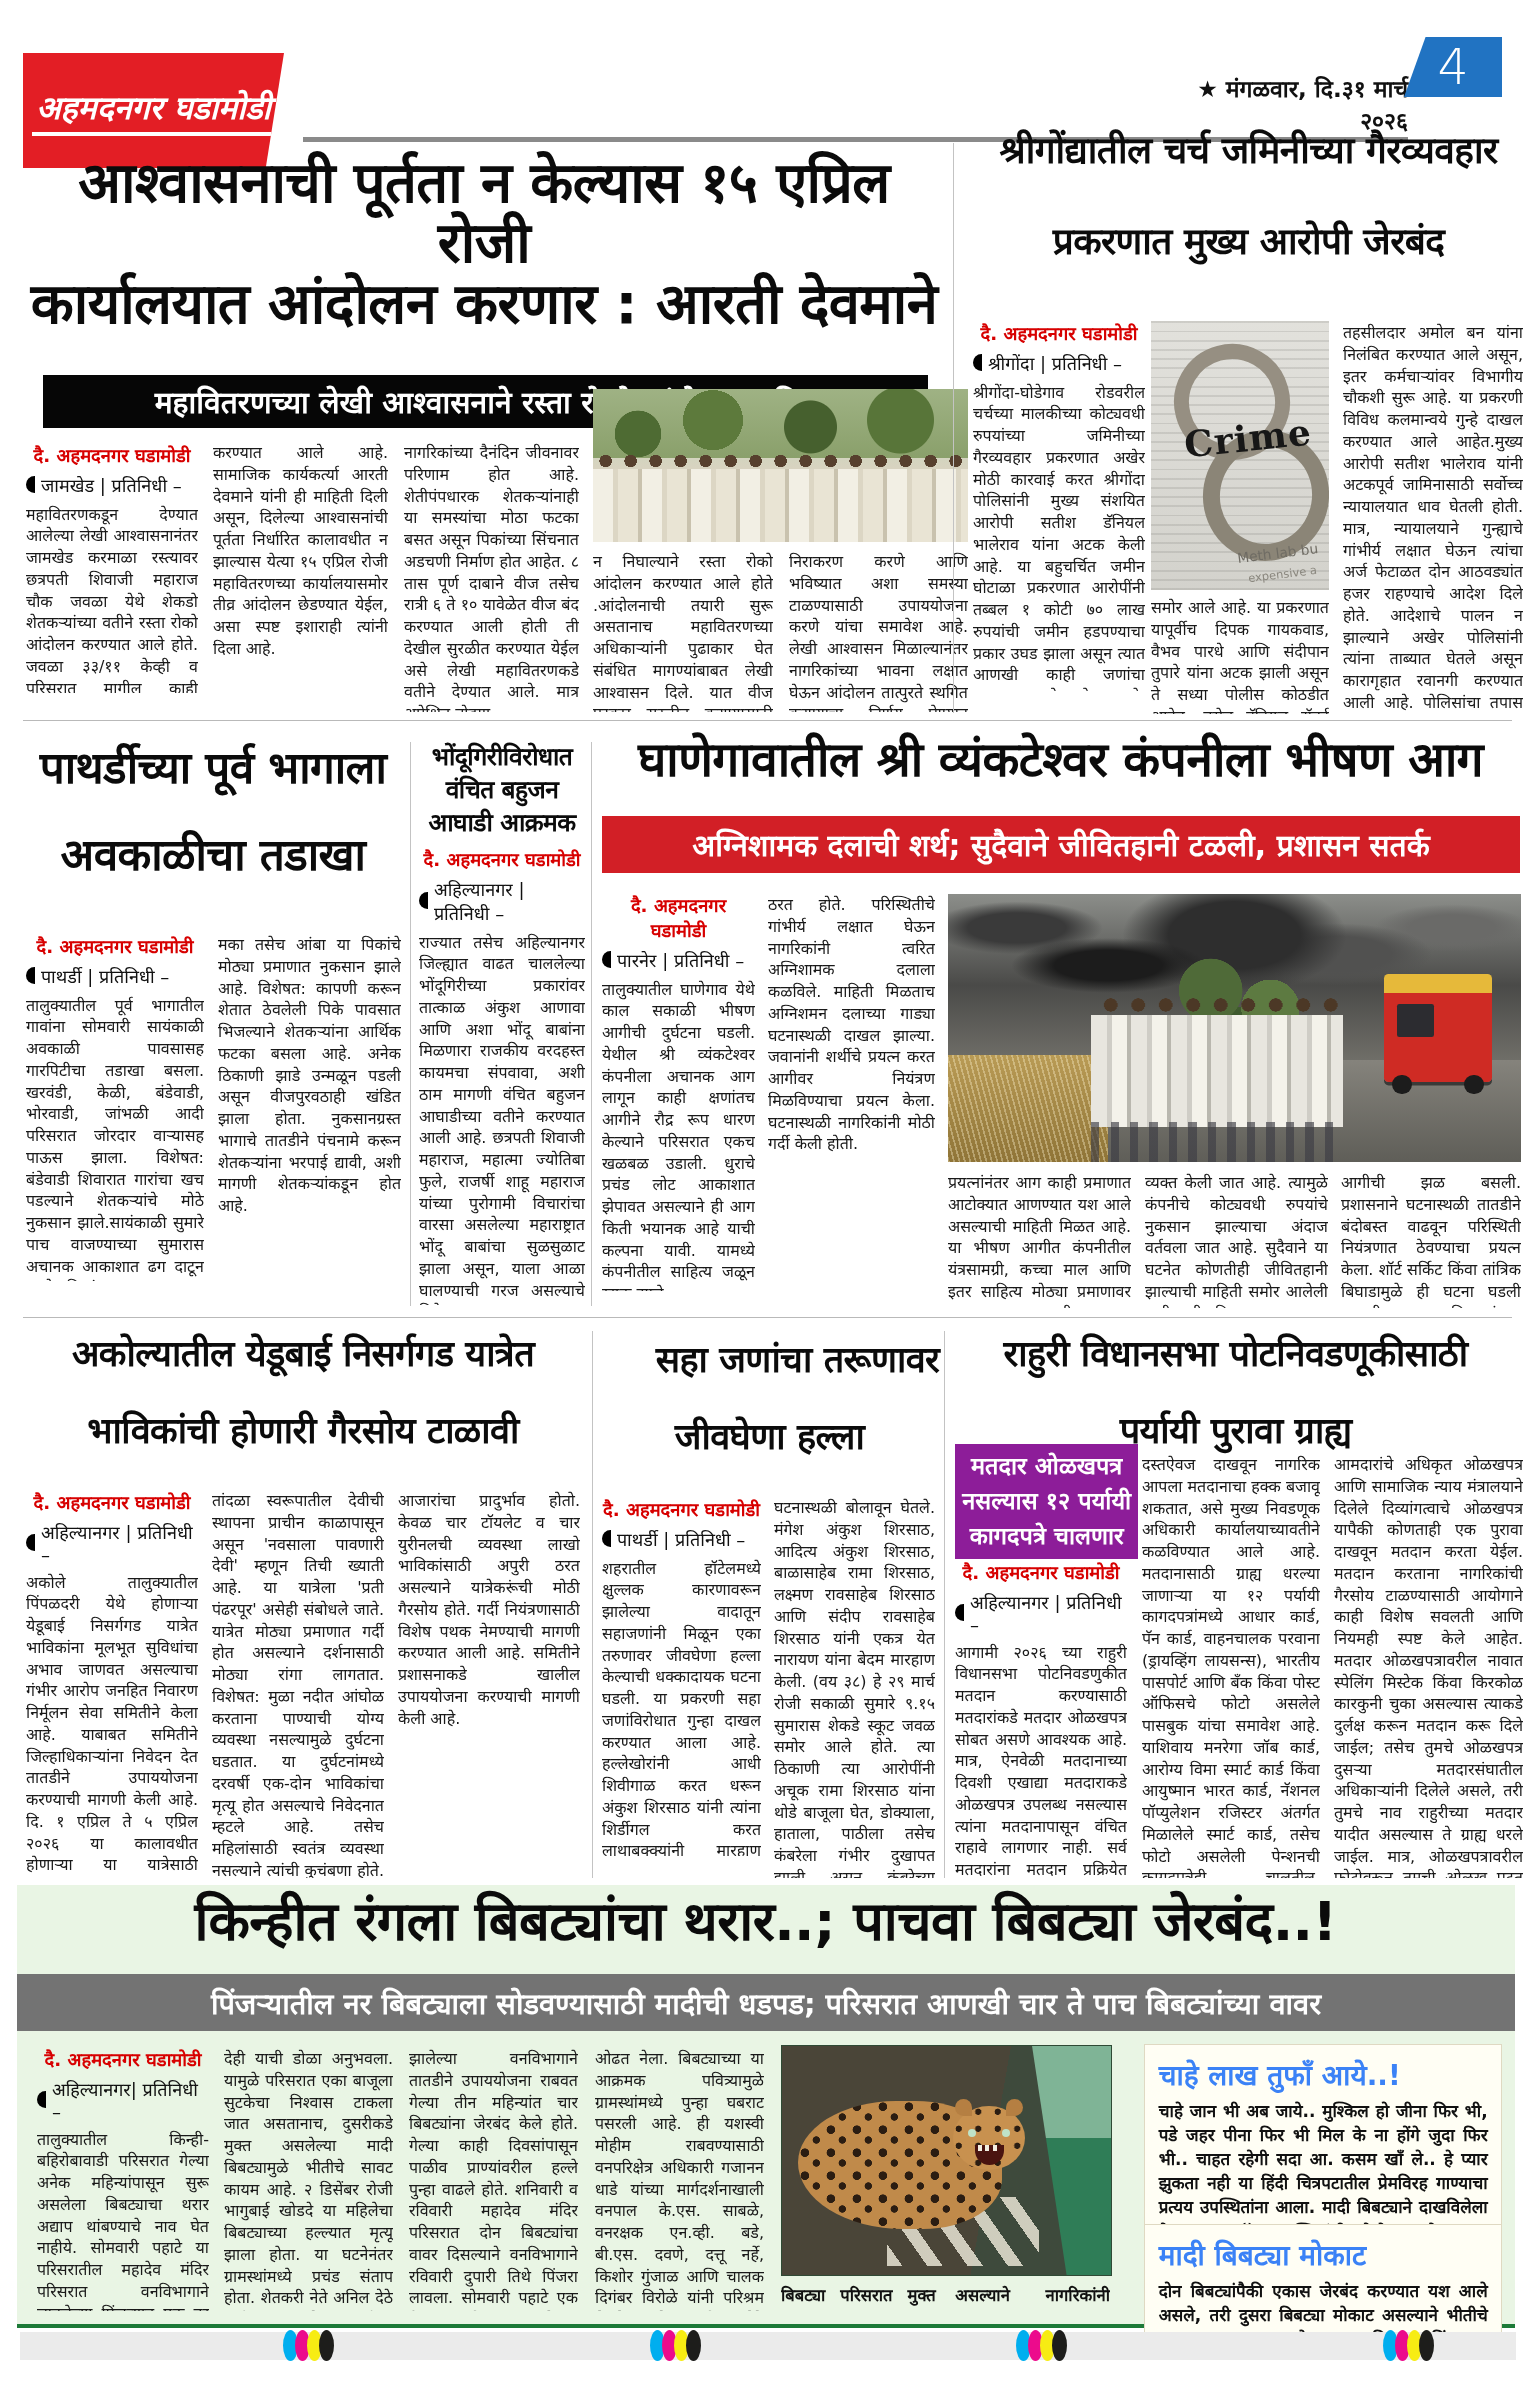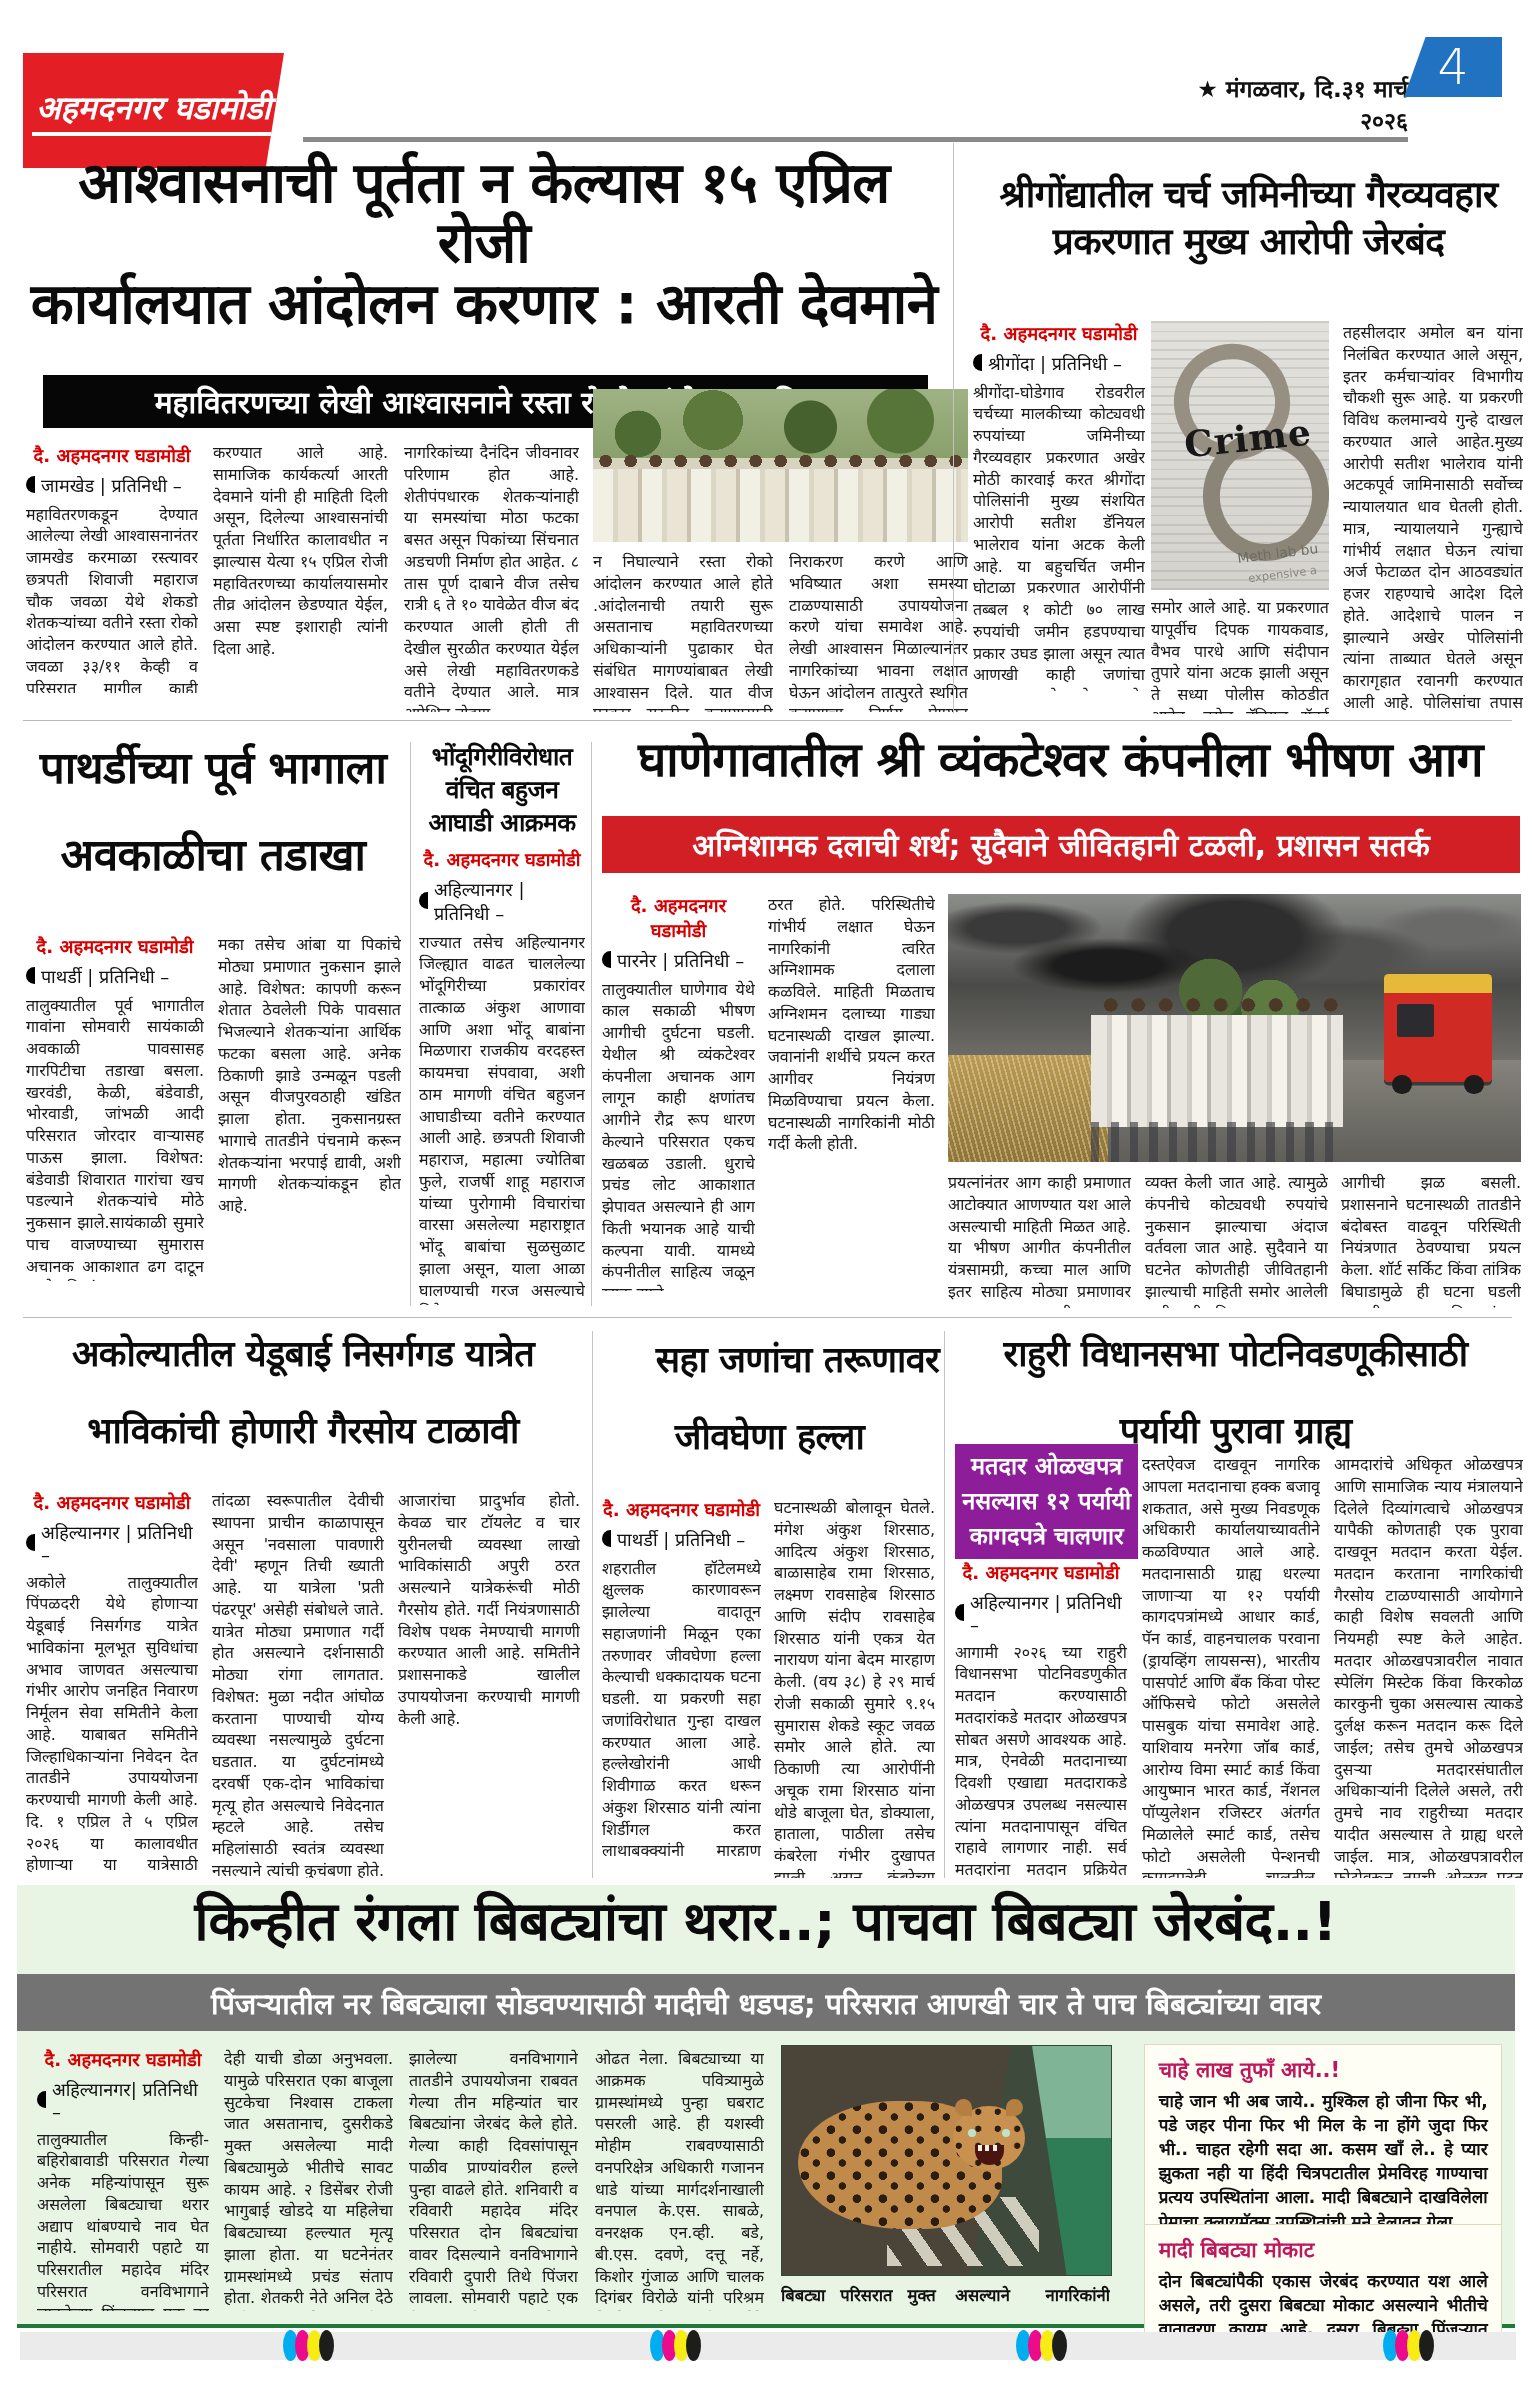--- a/index.html
+++ b/index.html
@@ -11,21 +11,21 @@
   .byline{color:#d70000;font-weight:800;text-align:center;font-size:18.3px;margin-bottom:5.7px;}
   .dateline{font-weight:400;font-size:18px;display:flex;align-items:center;gap:5.7px;margin-bottom:6.9px;}
   .dbullet{width:9.2px;height:17px;background:#000;border-radius:9.2px 0 0 9.2px;flex:none;}
   .kicker{background:#060606;color:#fff;font-weight:800;display:flex;align-items:center;justify-content:center;text-align:center;}
   .redbar{background:#d21f26;color:#fff;font-weight:800;display:flex;align-items:center;justify-content:center;text-align:center;}
   .greenbar{background:#737373;color:#fff;font-weight:800;display:flex;align-items:center;justify-content:center;text-align:center;}
   .purplebox{background:#8d1d99;color:#fff;font-weight:800;display:flex;align-items:center;justify-content:center;text-align:center;line-height:1.5;}
   .vrule{width:1.1px;background:#c3c3c3;}
   .hrule{height:1.1px;background:#b9b9b9;}
   .whitebox{background:#fffef4;border:1.1px solid #dfd9c2;padding:10.3px 13.7px;overflow:hidden;}
-  .whitebox h3{margin:0 0 5.7px 0;color:#be185d;font-size:21px;font-weight:800;}
+  .whitebox h3{margin:0 0 5.7px 0;color:#3b82f6;font-size:28px;font-weight:800;}
   .whitebox p{margin:0;font-size:17px;line-height:1.42;text-align:justify;font-weight:600;}
   .caption{font-size:16.6px;line-height:1.4;font-weight:600;text-align:justify;column-count:2;column-gap:19.5px;}
   .dot{width:15px;height:31px;border-radius:50%;margin-right:-2.9px;}
 </style>
 </head>
 <body>
 
 <div id="page">
 
   <div class="abs" style="left:23px;top:53px;width:261px;height:115px;background:#e31e25;clip-path:polygon(0 0,100% 0,93% 100%,0 100%);display:flex;align-items:center;justify-content:center;">
@@ -64,21 +64,21 @@
     <div style="position:absolute;left:0;right:0;top:42%;height:17px;
       background:radial-gradient(circle 6.3px at 12.6px 8px,#57402e 97%,transparent) 0 0/25px 17px repeat-x;"></div>
     <div style="position:absolute;left:0;right:0;top:52%;bottom:0;
       background:repeating-linear-gradient(90deg,#f2efe4 0 19.5px,#dcd6c4 19.5px 25px,#e9e4d4 25px 45px,#c9c2ae 45px 49px);"></div>
   </div>
   <div class="abs body-col" style="left:593px;top:551px;width:180px;height:161px;">न निघाल्याने रस्ता रोको आंदोलन करण्यात आले होते .आंदोलनाची तयारी सुरू असतानाच महावितरणच्या अधिकाऱ्यांनी पुढाकार घेत संबंधित मागण्यांबाबत लेखी आश्वासन दिले. यात वीज पुरवठा सुरळीत करण्यासाठी आवश्यक दुरुस्ती कामे तातडीने हाती घेणे, तक्रारींचे जलद</div>
   <div class="abs body-col" style="left:789px;top:551px;width:179px;height:161px;">निराकरण करणे आणि भविष्यात अशा समस्या टाळण्यासाठी उपाययोजना करणे यांचा समावेश आहे. लेखी आश्वासन मिळाल्यानंतर नागरिकांच्या भावना लक्षात घेऊन आंदोलन तात्पुरते स्थगित करण्याचा निर्णय घेण्यात आल्याचे आरती देवमाने यांनी सांगितले.</div>
 
   <div class="abs vrule" style="left:953px;top:143px;height:570px;"></div>
 
-  <div class="abs headline" style="left:971px;top:131px;width:555px;font-size:37px;margin-top:44px;">श्रीगोंद्यातील चर्च जमिनीच्या गैरव्यवहार</div>
+  <div class="abs headline" style="left:971px;top:131px;width:555px;font-size:37px;">श्रीगोंद्यातील चर्च जमिनीच्या गैरव्यवहार</div>
   <div class="abs headline" style="left:971px;top:222px;width:555px;font-size:37px;">प्रकरणात मुख्य आरोपी जेरबंद</div>
 
   <div class="abs" style="left:973px;top:320px;width:172px;height:394px;overflow:hidden;">
     <div class="byline">दै. अहमदनगर घडामोडी</div>
     <div class="dateline">
       <span class="dbullet"></span>
       <span>श्रीगोंदा | प्रतिनिधी –</span>
     </div>
     <div class="body-col" style="height:309px;">श्रीगोंदा-घोडेगाव रोडवरील चर्चच्या मालकीच्या कोट्यवधी रुपयांच्या जमिनीच्या गैरव्यवहार प्रकरणात अखेर मोठी कारवाई करत श्रीगोंदा पोलिसांनी मुख्य संशयित आरोपी सतीश डॅनियल भालेराव यांना अटक केली आहे. या बहुचर्चित जमीन घोटाळा प्रकरणात आरोपींनी तब्बल १ कोटी ७० लाख रुपयांची जमीन हडपण्याचा प्रकार उघड झाला असून त्यात आणखी काही जणांचा सहभाग समोर येत आहे. आरोपींनी 'इंडियन केनेडियन प्रेसबिटेरियन मिशन' आणि 'दि ब्रदर्स ऑफ क्राईस्ट' या संस्थांचे बनावट लेटरहेड व शिक्के वापरून जमिनीचे व्यवहार केल्याचे तपासात निष्पन्न झाले आहे.</div>
   </div>

